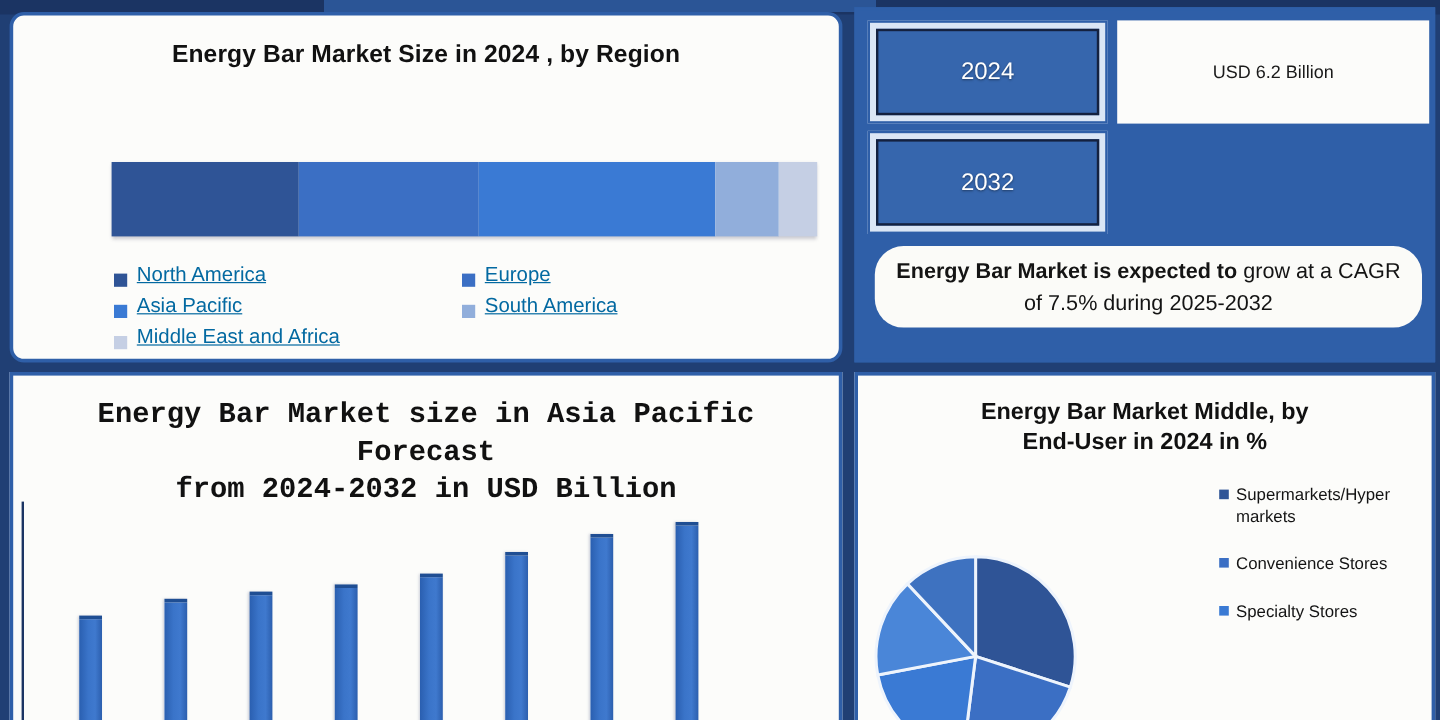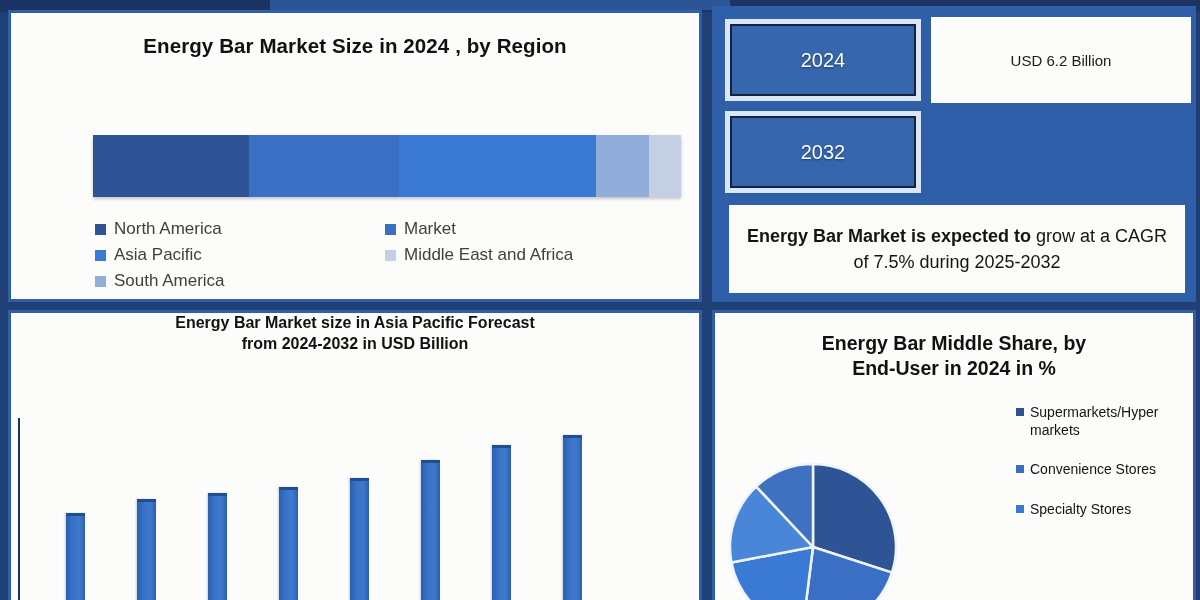--- a/index.html
+++ b/index.html
@@ -27,56 +27,57 @@
   }
 
   
   .panel {
     position: absolute;
     background: #fcfcfa;
     border: 3px solid #2f5fa8;
     overflow: hidden;
   }
 
-  #panel-region   { left: 8px;   top: 10px;  width: 694px;  height: 292px; }
+  #panel-region   { left: 8px;   top: 10px;  width: 694px;  height: 292px; border-radius: 12px; }
   #panel-stats    { left: 712px; top: 6px;   width: 484px;  height: 296px;
                     background: #2f5fa8; border: 3px solid #2f5fa8; }
   #panel-forecast { left: 8px;   top: 310px; width: 694px;  height: 296px; }
   #panel-share    { left: 712px; top: 310px; width: 484px;  height: 296px; }
 
   .chart-title {
     text-align: center;
     font-weight: bold;
     color: #111111;
     line-height: 1.3;
   }
   #region-title   { font-size: 20.5px; margin-top: 20px; letter-spacing: .1px; }
-  #forecast-title { font-size: 16px;   padding: 0 28px; }
+  #forecast-title { font-size: 24px;   margin-top: 18px; padding: 0 28px; font-family: Liberation Mono, monospace; }
   #share-title    { font-size: 19.5px; margin-top: 18px; padding: 0 22px; }
 
   
   .stacked-wrap {
     position: absolute; left: 82px; top: 122px;
     width: 588px; height: 62px;
     display: flex;
     box-shadow: 0 2px 3px rgba(60,60,90,0.28);
   }
   .seg { height: 100%; }
 
   .legend {
     position: absolute; left: 84px; top: 206px;
     width: 580px;
     display: flex; flex-wrap: wrap;
   }
   .legend-item {
     width: 50%;
-    display: flex; align-items: center;
-    font-size: 17px; color: #404040;
+    display: flex; align-items: flex-end;
+    font-size: 17px; color: #0369a1;
     margin-bottom: 6px;
     white-space: nowrap;
+    text-decoration: underline;
   }
   .legend-swatch {
     width: 11px; height: 11px;
     margin-right: 8px;
     flex: 0 0 auto;
   }
 
   
   .stat-row {
     position: absolute;
@@ -100,26 +101,26 @@
   }
   .stat-value {
     flex: 1;
     margin-left: 8px;
     background: #fcfcfa;
     display: flex; align-items: center; justify-content: center;
     font-size: 15px; color: #1a1a1a;
   }
   #stat-cagr {
     position: absolute; left: 14px; top: 196px;
-    width: 456px; height: 88px;
+    width: 456px; height: 68px;
     background: #fbfbf8;
     display: flex; align-items: center; justify-content: center;
     text-align: center;
     padding: 0 16px;
-    font-size: 18px; color: #141414; line-height: 1.45;
+    font-size: 18px; color: #141414; line-height: 1.45; border-radius: 24px;
   }
   #stat-cagr b { font-weight: bold; }
 
   
   .bar-area {
     position: absolute; left: 18px; top: 418px;
     width: 664px; height: 190px;
   }
   .axis-line {
     position: absolute; left: 0; top: 0; width: 2px; height: 190px;
@@ -174,33 +175,33 @@
         <div class="seg" style="width: 5.5%; background: rgb(197, 207, 228);"></div>
       </div>
 
     <div class="legend" id="region-legend">
         <div class="legend-item">
           <span class="legend-swatch" style="background: rgb(47, 84, 150);"></span>
           <span>North America</span>
         </div>
         <div class="legend-item">
           <span class="legend-swatch" style="background: rgb(59, 111, 196);"></span>
-          <span>Market</span>
+          <span>Europe</span>
         </div>
         <div class="legend-item">
           <span class="legend-swatch" style="background: rgb(58, 122, 212);"></span>
           <span>Asia Pacific</span>
         </div>
         <div class="legend-item">
+          <span class="legend-swatch" style="background: rgb(145, 174, 219);"></span>
+          <span>South America</span>
+        </div>
+        <div class="legend-item">
           <span class="legend-swatch" style="background: rgb(197, 207, 228);"></span>
           <span>Middle East and Africa</span>
-        </div>
-        <div class="legend-item">
-          <span class="legend-swatch" style="background: rgb(145, 174, 219);"></span>
-          <span>South America</span>
         </div>
       </div>
   </div>
 
   <div class="panel" id="panel-stats">
 
     <div class="stat-row" id="stat-row-0">
       <div class="stat-year-outer">
         <div class="stat-year">2024</div>
       </div>
@@ -231,21 +232,21 @@
       <div class="fbar" style="left: 190px; height: 115.226px; bottom: 0px;"></div>
       <div class="fbar" style="left: 261px; height: 121.355px; bottom: 0px;"></div>
       <div class="fbar" style="left: 332px; height: 129.935px; bottom: 0px;"></div>
       <div class="fbar" style="left: 403px; height: 148.323px; bottom: 0px;"></div>
       <div class="fbar" style="left: 474px; height: 163.032px; bottom: 0px;"></div>
       <div class="fbar" style="left: 545px; height: 172.839px; bottom: 0px;"></div>
     </div>
 
   <div class="panel" id="panel-share">
     <div class="chart-title" id="share-title">
-      <div>Energy Bar Middle Share, by</div>
+      <div>Energy Bar Market Middle, by</div>
       <div>End-User in 2024 in %</div>
     </div>
   </div>
 
   <div class="pie-wrap">
     <svg class="pie-svg" id="pie-svg" width="170" height="170" viewBox="0 0 170 170">
         <path d="M 85 85 L 85 2 A 83 83 0 0 1 163.93769085249772 110.64841053312063 Z" fill="#2f5496" stroke="#eef4fc" stroke-width="2.5"></path>
         <path d="M 85 85 L 163.93769085249772 110.64841053312063 A 83 83 0 0 1 74.59734161416273 167.34552020910166 Z" fill="#3b6fc4" stroke="#eef4fc" stroke-width="2.5"></path>
         <path d="M 85 85 L 74.59734161416273 167.34552020910166 A 83 83 0 0 1 3.470158189518841 100.55264911061514 Z" fill="#3a7ad4" stroke="#eef4fc" stroke-width="2.5"></path>
         <path d="M 85 85 L 3.470158189518841 100.55264911061514 A 83 83 0 0 1 28.182590207918814 24.49560392402286 Z" fill="#4a86d8" stroke="#eef4fc" stroke-width="2.5"></path>

